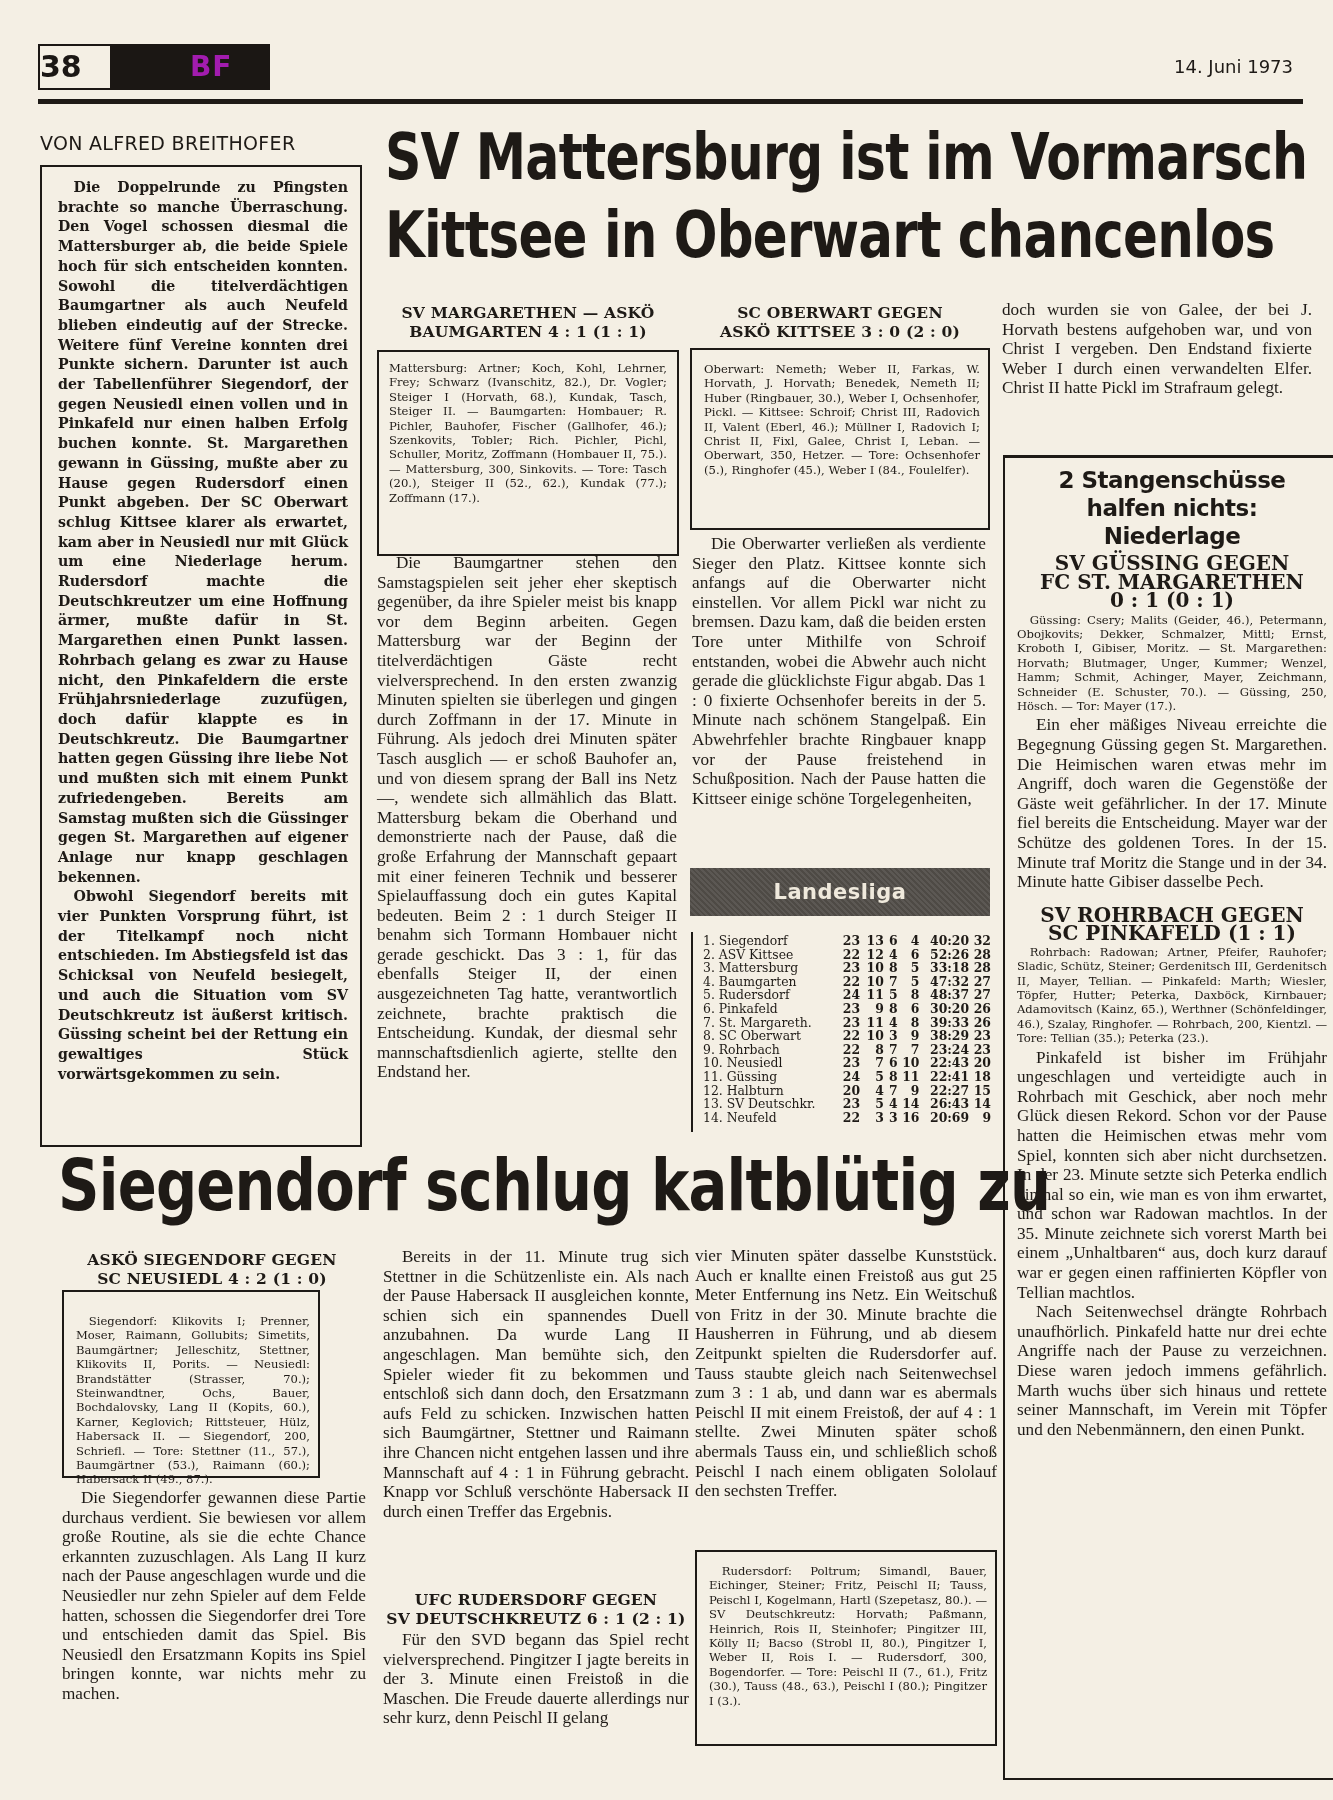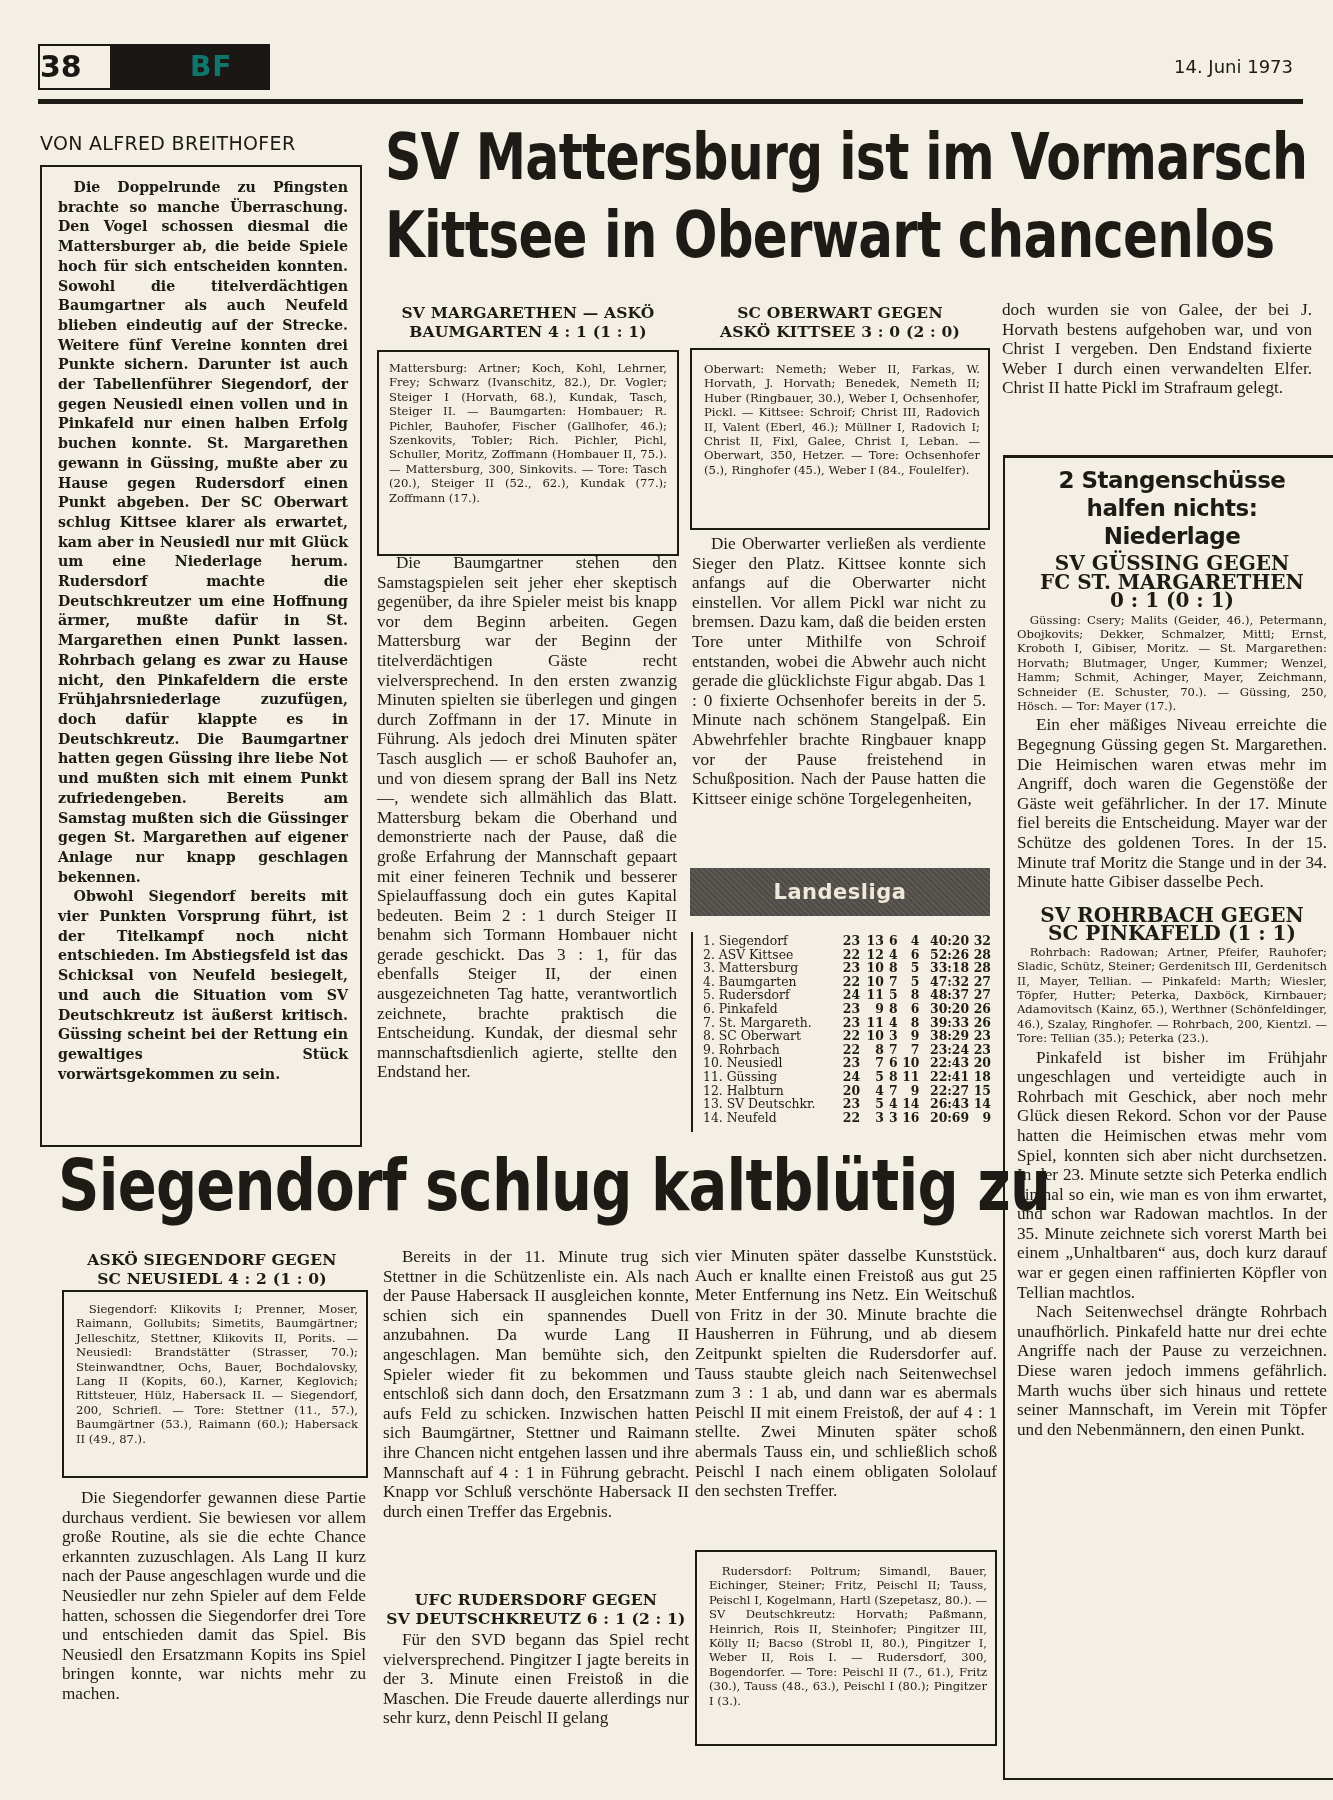--- a/index.html
+++ b/index.html
@@ -10,21 +10,21 @@
   .body-text p { text-indent: 1.1em; }
   .bold-text { font-family: "DejaVu Serif", serif; font-weight: bold; font-size: 14.2px; line-height: 19.7px; text-align: justify; }
   .small-box { font-family: "DejaVu Serif", serif; font-size: 11.6px; line-height: 14.4px; text-align: justify; }
   .box { border: 2px solid #1e1a16; }
   .match-head { font-family: "DejaVu Serif", serif; font-weight: bold; font-size: 15.5px; line-height: 19px; text-align: center; letter-spacing: 0.2px; }
   .headline { font-family: "DejaVu Sans", sans-serif; font-weight: bold; color: #1e1a16; white-space: nowrap; transform-origin: left top; letter-spacing: -1px; }
 
   
   #page-badge { left: 38px; top: 44px; width: 232px; height: 46px; background: #1b1714; border: 2px solid #1b1714; }
   #page-num { left: 40px; top: 46px; width: 70px; height: 42px; background: #f4efe4; font-family: "DejaVu Sans", sans-serif; font-weight: bold; font-size: 30px; line-height: 42px; text-align: left; color: #1b1714; }
-  #section-code { left: 190px; top: 46px; font-family: "DejaVu Sans", sans-serif; font-weight: bold; font-size: 28px; line-height: 42px; color: #0f766e; letter-spacing: 1px; }
+  #section-code { left: 190px; top: 46px; font-family: "DejaVu Sans", sans-serif; font-weight: bold; font-size: 28px; line-height: 42px; color: #a21caf; letter-spacing: 1px; }
   #date { right: 40px; top: 56px; font-family: "DejaVu Sans", sans-serif; font-size: 18px; color: #1e1a16; }
   #rule { left: 38px; top: 99px; width: 1265px; height: 5px; background: #1e1a16; }
 
   #byline { left: 40px; top: 132px; font-family: "DejaVu Sans", sans-serif; font-size: 19px; letter-spacing: 0.3px; }
   #intro-box { left: 40px; top: 165px; width: 322px; height: 982px; border: 2px solid #1e1a16; padding: 11px 12px 8px 16px; }
 
   #headline-1 { left: 385px; top: 122px; font-size: 64px; line-height: 70px; transform: scaleX(0.79); }
   #headline-2 { left: 385px; top: 200px; font-size: 64px; line-height: 70px; transform: scaleX(0.805); }
 
   
@@ -52,21 +52,21 @@
 
   
   #c4-top { left: 1002px; top: 300px; width: 310px; }
   #m3-box { left: 1003px; top: 455px; width: 338px; height: 1325px; border: 2px solid #1e1a16; border-top: 3px solid #1e1a16; padding: 8px 12px 0 12px; }
   .box-headline { font-family: "DejaVu Sans", sans-serif; font-weight: bold; font-size: 23px; line-height: 28px; text-align: center; letter-spacing: -0.5px; }
   .inner-head { font-family: "DejaVu Serif", serif; font-weight: bold; font-size: 20px; line-height: 18.5px; text-align: center; }
 
   
   #headline-3 { left: 58px; top: 1145px; font-size: 72px; line-height: 80px; transform: scaleX(0.80); }
   #m4-head { left: 62px; top: 1250px; width: 300px; }
-  #m4-box { left: 62px; top: 1290px; width: 306px; height: 188px; padding: 10px 8px 0 12px; }
+  #m4-box { left: 62px; top: 1290px; width: 258px; height: 188px; padding: 22px 8px 0 12px; }
   #m4-text { left: 62px; top: 1488px; width: 304px; }
   .body-text p.noindent { text-indent: 0; }
 
   #c2b-text { left: 383px; top: 1247px; width: 306px; }
   #m5-head { left: 383px; top: 1590px; width: 306px; }
   #c2b-text2 { left: 383px; top: 1630px; width: 306px; }
 
   #c3b-text { left: 695px; top: 1246px; width: 302px; }
   #m5-box { left: 695px; top: 1550px; width: 302px; height: 196px; padding: 12px 8px 0 12px; }
 </style>

